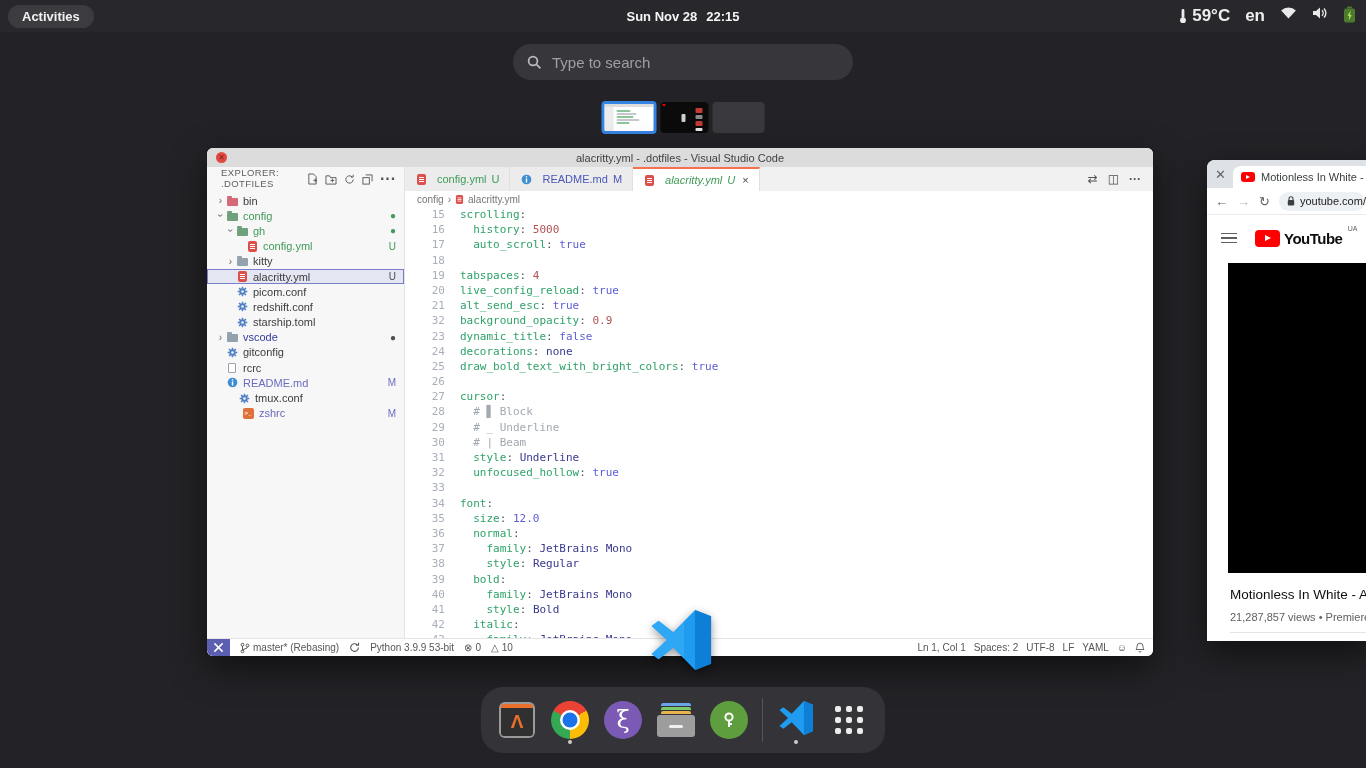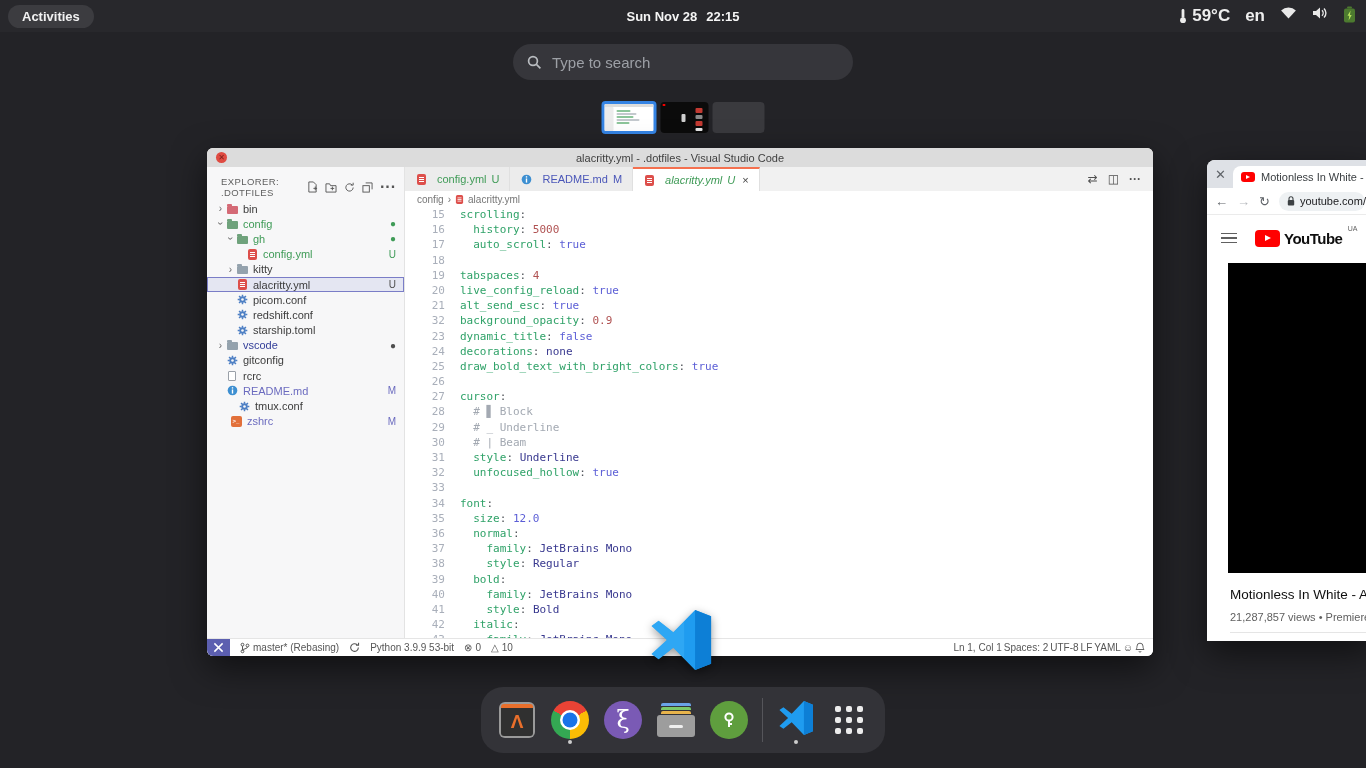--- a/index.html
+++ b/index.html
@@ -22,21 +22,21 @@
   #ws3{width:52px;height:31px;background:#3a3a3e}
   .m-bar{position:absolute;border-radius:1px}
   
   #vscode{position:absolute;left:207px;top:148px;width:946px;height:508px;background:#fff;border-radius:6px;overflow:hidden;box-shadow:0 12px 34px rgba(0,0,0,.55)}
   #vs-titlebar{height:19px;background:#dcdcdc;position:relative;display:flex;align-items:center;justify-content:center}
   #vs-close{position:absolute;left:9px;top:4px;width:11px;height:11px;border-radius:50%;background:#df4b42;color:#7e1f1a;font-size:8px;line-height:11px;text-align:center;cursor:pointer}
   #vs-title{font-size:11px;color:#3f3f3f}
   #vs-main{display:flex;height:472px}
   
   #vs-side{width:198px;background:#f7f7f8;border-right:1px solid #e3e3e3;box-sizing:border-box}
-  #exp-head{height:24px;display:flex;align-items:center;padding:8px 8px 0 14px}
+  #exp-head{height:24px;display:flex;padding:0 8px 0 14px}
   #exp-title{font-size:9.5px;color:#5f5f5f;letter-spacing:.4px;flex:1}
   .exp-act{display:flex;align-items:center;gap:7px;color:#555}
   .exp-act .ic{cursor:pointer}
   #tree{margin-top:2px}
   .trow{display:flex;align-items:center;height:15.2px;font-size:11px;color:#3c3c3c;padding-right:8px;cursor:pointer}
   .trow.sel{background:#e4e6f2;outline:1px solid #7a7dc7;outline-offset:-1px}
   .chev{width:11px;flex:none;font-size:10px;color:#6a6a6a;text-align:center}
   .chev.exp{transform:rotate(90deg)}
   .ticon{flex:none;margin-right:5px;display:flex;align-items:center;justify-content:center;width:12px}
   .tlabel{flex:1;white-space:nowrap;overflow:hidden}
@@ -68,21 +68,21 @@
   .crow{display:flex;height:15.2px;line-height:15.2px;font-family:"DejaVu Sans Mono",monospace;font-size:11px}
   .gut{width:40px;text-align:right;color:#a9afba;flex:none}
   .ctext{margin-left:15px;white-space:pre}
   .tk-k{color:#2fa268}.tk-p{color:#51555a}.tk-n{color:#b05252}.tk-b{color:#5b5ed6}
   .tk-f{color:#5b5ed6}.tk-s{color:#38388f}.tk-c{color:#a3a9b2}.tk-w{color:#333}
   
   #sbar{position:absolute;left:0;right:0;bottom:0;height:17px;background:#fff;border-top:1px solid #e5e5e5;display:flex;align-items:center;font-size:10px;color:#565656}
   #sb-remote{width:23px;height:100%;background:#5c5fb0;display:flex;align-items:center;justify-content:center;cursor:pointer}
   .sb-item{display:flex;align-items:center;gap:3px;margin-left:10px;cursor:pointer;white-space:nowrap}
   #sb-right{margin-left:auto;display:flex;align-items:center;margin-right:8px}
-  #sb-right .sb-item{margin-left:2px}
+  #sb-right .sb-item{margin-left:8px}
   .st-g{font-size:10px;line-height:10px}
   
   #vs-logo{position:absolute;left:649px;top:608px;width:64px;height:64px;z-index:5;filter:drop-shadow(0 3px 5px rgba(0,0,0,.4))}
   
   #chrome{position:absolute;left:1207px;top:160px;width:166px;height:481px;background:#fff;border-radius:8px 0 0 0;overflow:hidden;box-shadow:0 12px 34px rgba(0,0,0,.55)}
   #cr-tabstrip{height:28px;background:#dee1e6;position:relative}
   #cr-close{position:absolute;left:8px;top:7px;color:#5f6368;font-size:13px;cursor:pointer}
   #cr-tab{position:absolute;left:26px;right:0;top:6px;height:22px;background:#fff;border-radius:8px 8px 0 0;display:flex;align-items:center;padding:0 8px;gap:6px;overflow:hidden}
   #cr-fav{flex:none;width:14px;height:10px;background:#f00;border-radius:3px;display:flex;align-items:center;justify-content:center}
   #cr-fav::before{content:"";border-left:4px solid #fff;border-top:2.5px solid transparent;border-bottom:2.5px solid transparent}
@@ -376,21 +376,21 @@
                 <svg width="11" height="11" viewBox="0 0 16 16">
                   <path d="M8 1v3M8 12v3M1 8h3M12 8h3M3 3l2.2 2.2M10.8 10.8 13 13M13 3l-2.2 2.2M5.2 10.8 3 13" stroke="#4d7fc4" stroke-width="2.2"></path>
                   <circle cx="8" cy="8" r="4.6" fill="#4d7fc4"></circle>
                   <circle cx="8" cy="8" r="1.9" fill="#f7f7f8"></circle>
                 </svg>
               </span>
             </span>
     <span class="tlabel ">tmux.conf</span>
 
   </div>
-          <div class="trow " style="padding-left:12px">
+          <div class="trow " style="padding-left:24px">
     <span class="chev"></span>
             <span class="ticon">
               <span class="termico">&gt;_</span>
             </span>
     <span class="tlabel lbl-purple">zshrc</span>
     <span class="tbadge bdg-purple">M</span>
   </div>
         </div>
     </div>
     <div id="vs-editor">

